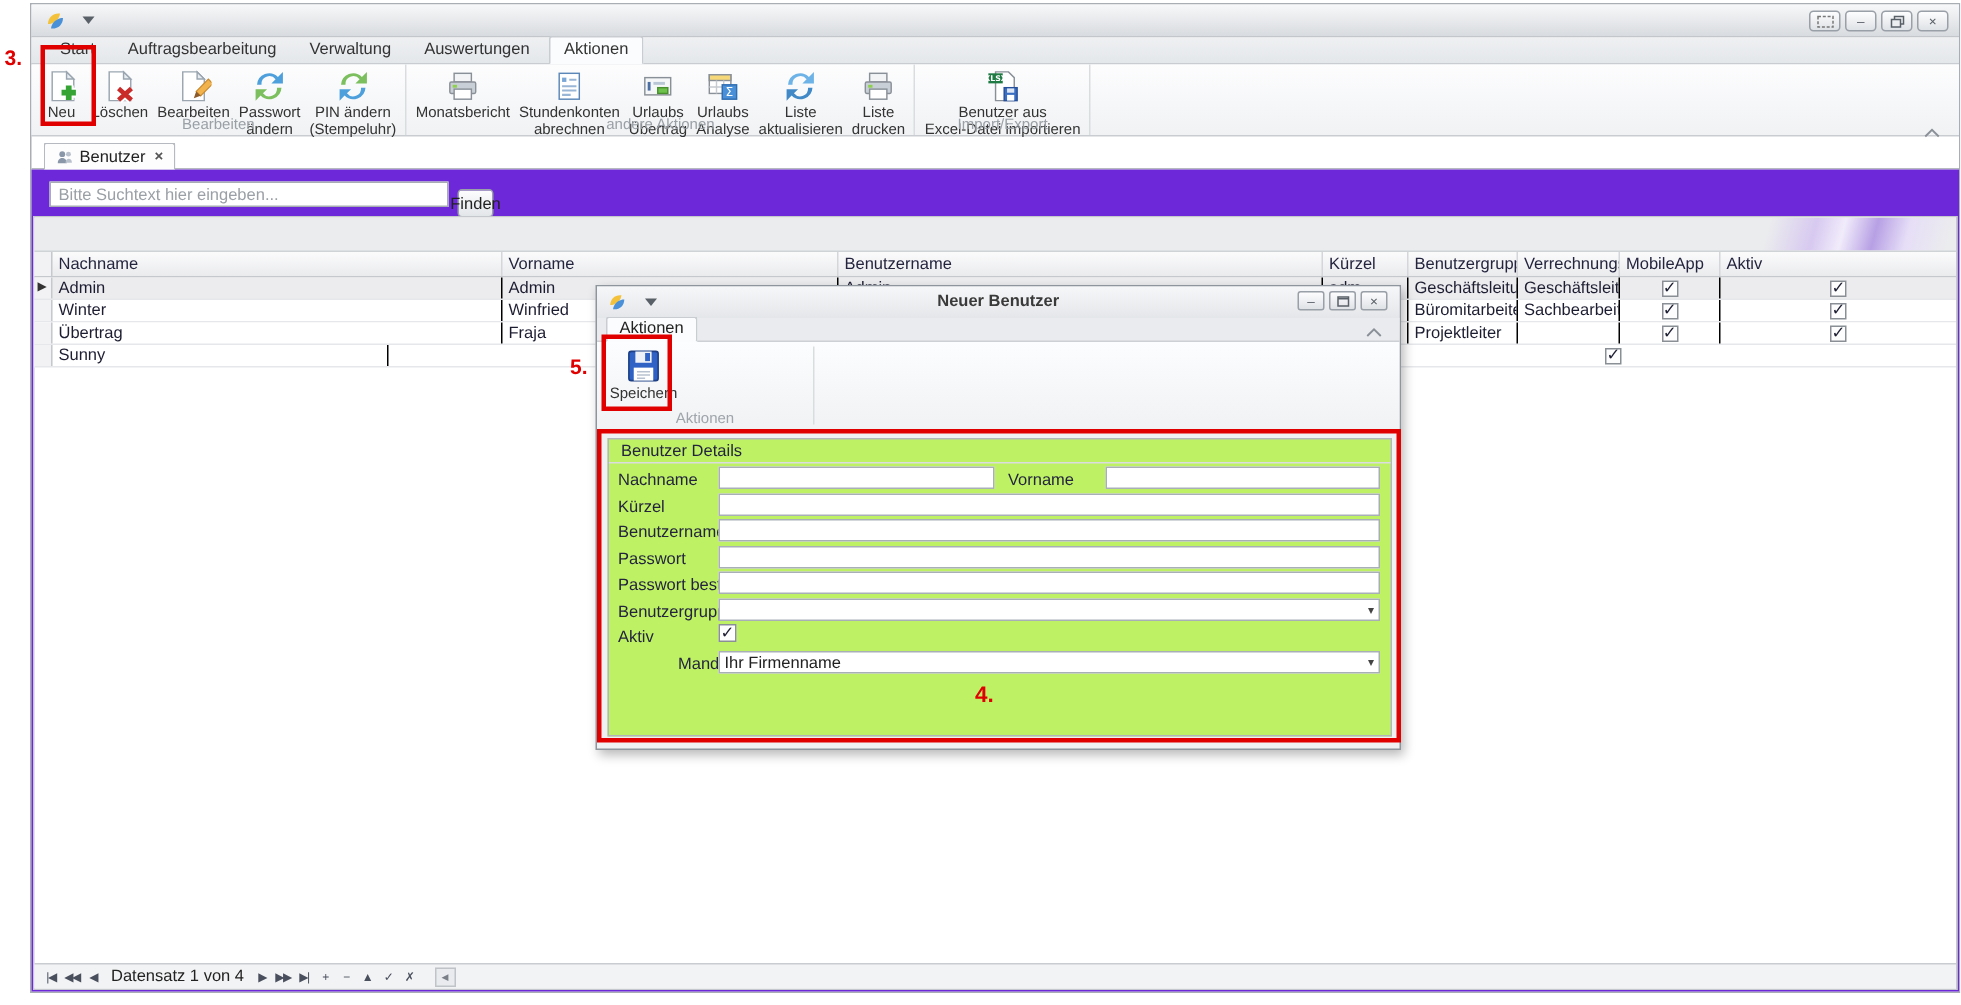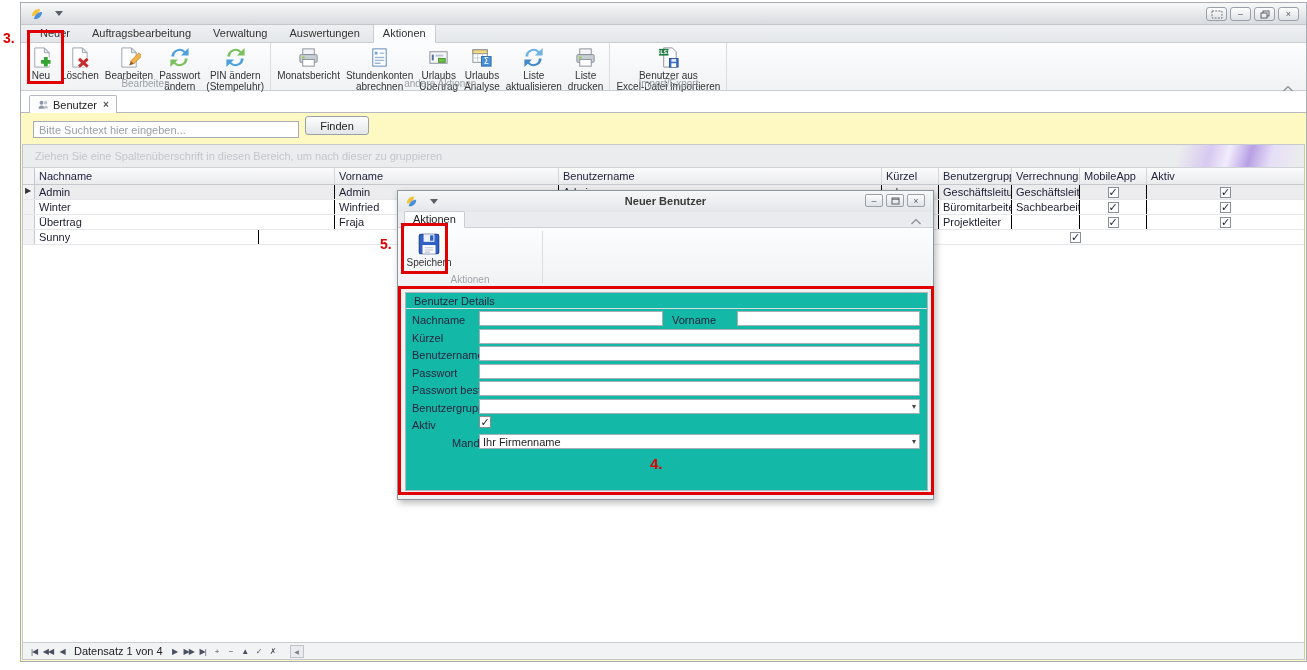--- a/index.html
+++ b/index.html
@@ -41,27 +41,27 @@
           min-width:34px; font-size:10px; line-height:11px; text-align:center; color:#333; }
   .rbtn .ricon { height:25px; display:flex; align-items:center; }
   .rlabel { white-space:pre-line; }
   .ribbon-chevron { position:absolute; right:10px; top:82px; width:14px; height:10px; }
 
   .doctab { position:absolute; left:8px; top:92px; height:18px; display:inline-flex; align-items:center;
             gap:4px; padding:0 7px; background:#fdfdfd; border:1px solid #b6bac0; border-bottom:none;
             border-radius:2px 2px 0 0; z-index:2; }
   .doctab-close { color:#555; font-size:10px; font-weight:bold; margin-left:2px; }
   .tabline { position:absolute; left:0; right:0; top:109px; height:1px; background:#b6bac0; }
-  .tabpage { position:absolute; left:0; right:0; top:110px; bottom:0; background:#fef9c3; }
+  .tabpage { position:absolute; left:0; right:0; top:110px; bottom:0; background:#6d28d9; }
 
   .search-input { position:absolute; left:12px; top:8px; width:266px; height:17px;
                   border:1px solid #a7adb3; background:#fff; font-family:inherit; font-size:11px;
                   padding:0 5px; color:#333; }
   .search-input::placeholder { color:#9aa0a6; }
-  .finden-btn { position:absolute; left:284px; top:3px; width:64px; height:19px;
+  .finden-btn { position:absolute; left:284px; top:13px; width:24px; height:19px;
                 border:1px solid #9aa0a8; border-radius:3px; background:linear-gradient(#fdfdfe,#e3e6e9);
                 font-size:11px; color:#222; display:flex; align-items:center; justify-content:center; }
 
   .gridctl { position:absolute; left:1px; right:1px; top:31px; bottom:1px;
              background:#fff; border:1px solid #c5c8cc; }
   .grouppanel { position:absolute; left:0; right:0; top:0; height:23px; background:#ebecee;
                 border-bottom:1px solid #d0d3d6; overflow:hidden; }
   .grouppanel-hint { position:absolute; left:12px; top:5px; color:#c3c6cd; }
   .purple-deco { position:absolute; right:0; top:0; width:130px; height:100%;
                  background:linear-gradient(105deg, rgba(255,255,255,0) 5%, #d7c9f0 28%, #f1ecfb 42%,
@@ -106,21 +106,21 @@
   .dlg-ribbon { position:absolute; left:0; top:37px; right:0; height:59px;
                 background:linear-gradient(#fcfdfe,#f0f2f4); border-bottom:1px solid #cdd0d4; }
   .save-btn { position:absolute; left:9px; top:3px; width:44px; height:44px; display:flex; flex-direction:column;
               align-items:center; font-size:10px; color:#333; }
   .dlg-gcaption { position:absolute; left:2px; bottom:1px; width:140px; text-align:center;
                   font-size:10px; color:#a0a5ab; }
   .dlg-gsep { position:absolute; left:144px; top:3px; bottom:3px; width:1px; background:#dadde0; }
   .dlg-chevron { position:absolute; right:10px; top:27px; width:13px; height:9px; }
 
   .groupbox { position:absolute; left:7px; top:101px; width:523px; height:199px;
-              border:1px solid #b3b7bc; background:#14b8a6; }
+              border:1px solid #b3b7bc; background:#bef264; }
   .gb-caption { position:absolute; left:8px; top:2px; color:#24243f; }
   .gb-capline { position:absolute; left:0; right:0; top:15px; height:1px; background:#dadce0; }
   .flabel { position:absolute; left:6px; color:#24243f; }
   .finput { position:absolute; left:73px; width:441px; height:15px; border:1px solid #a9afb6;
             background:#fff; font-family:inherit; font-size:11px; padding:0 3px; color:#222; }
   .finput.half1 { width:184px; }
   .finput.half2 { left:331px; width:183px; }
   .combo { position:absolute; left:73px; width:441px; height:15px; border:1px solid #a9afb6; background:#fff;
            color:#222; padding:1px 3px; }
   .combo .arrow { position:absolute; right:3px; top:2px; font-size:8px; color:#444; }
@@ -158,21 +158,21 @@
           <svg viewBox="0 0 10 9" width="10" height="9">
             <rect x="3" y="1" width="6" height="5" fill="none" stroke="#5a6068"></rect>
             <rect x="1" y="3" width="6" height="5" fill="#eceef0" stroke="#5a6068"></rect>
           </svg>
         </div>
         <div class="winbtn">×</div>
       </div>
     </div>
 
     <div class="tabstrip">
-        <span class="rtab">Neuer</span>
+        <span class="rtab">Start</span>
         <span class="rtab">Auftragsbearbeitung</span>
         <span class="rtab">Verwaltung</span>
         <span class="rtab">Auswertungen</span>
         <span class="rtab active">Aktionen</span>
       </div>
 
     <div class="ribbonbody">
       <div class="rgroup">
         <div class="rbtn">
           <span class="ricon">
@@ -341,21 +341,20 @@
       <span class="doctab-close">×</span>
     </div>
     <div class="tabline"></div>
 
     <div class="tabpage">
       <input class="search-input" type="text" placeholder="Bitte Suchtext hier eingeben..." style="">
       <div class="finden-btn">Finden</div>
 
       <div class="gridctl">
         <div class="grouppanel">
-          <span class="grouppanel-hint">Ziehen Sie eine Spaltenüberschrift in diesen Bereich, um nach dieser zu gruppieren</span>
           <div class="purple-deco"></div>
         </div>
         <div class="ghead">
             <div class="hcell c0"></div>
             <div class="hcell c1">Nachname</div>
             <div class="hcell c2">Vorname</div>
             <div class="hcell c3">Benutzername</div>
             <div class="hcell c4">Kürzel</div>
             <div class="hcell c5">Benutzergruppe</div>
             <div class="hcell c6">Verrechnungssatz...</div>

